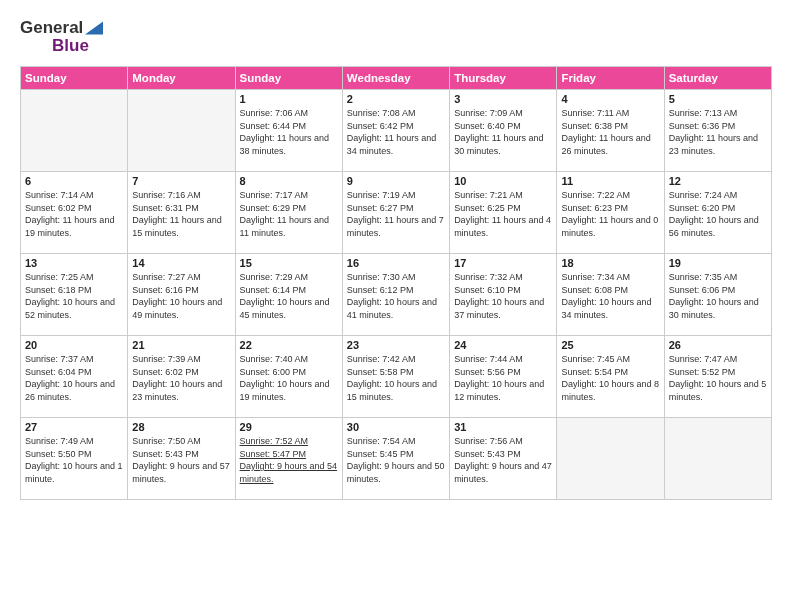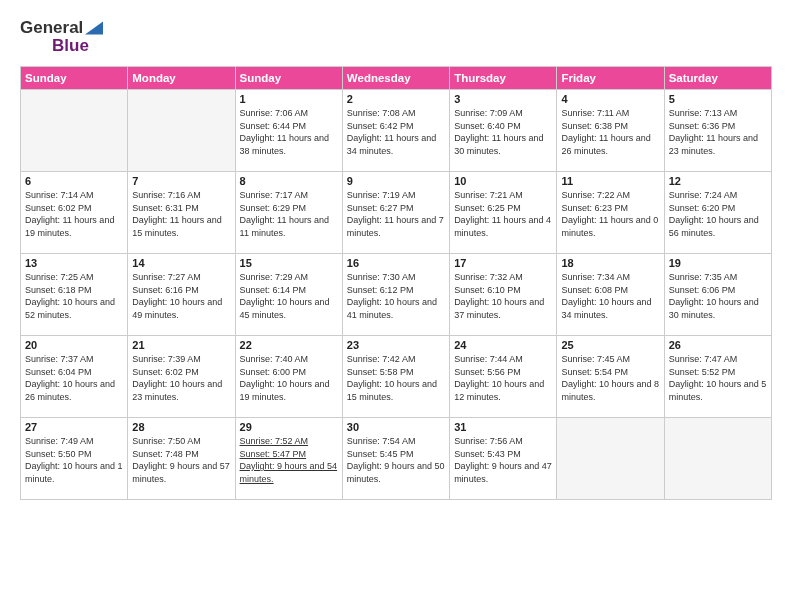--- a/index.html
+++ b/index.html
@@ -291,21 +291,21 @@
         <tr>
           <td>
             <span class="day-num">27</span>
             <div class="cell-text" style="white-space: pre-line;">Sunrise: 7:49 AM
 Sunset: 5:50 PM
 Daylight: 10 hours and 1 minute.</div>
           </td>
           <td>
             <span class="day-num">28</span>
             <div class="cell-text" style="white-space: pre-line;">Sunrise: 7:50 AM
-Sunset: 7:48 PM
+Sunset: 5:43 PM
 Daylight: 9 hours and 57 minutes.</div>
           </td>
           <td>
             <span class="day-num">29</span>
             <div class="cell-text" style="white-space: pre-line; text-decoration: underline;">Sunrise: 7:52 AM
 Sunset: 5:47 PM
 Daylight: 9 hours and 54 minutes.</div>
           </td>
           <td>
             <span class="day-num">30</span>

